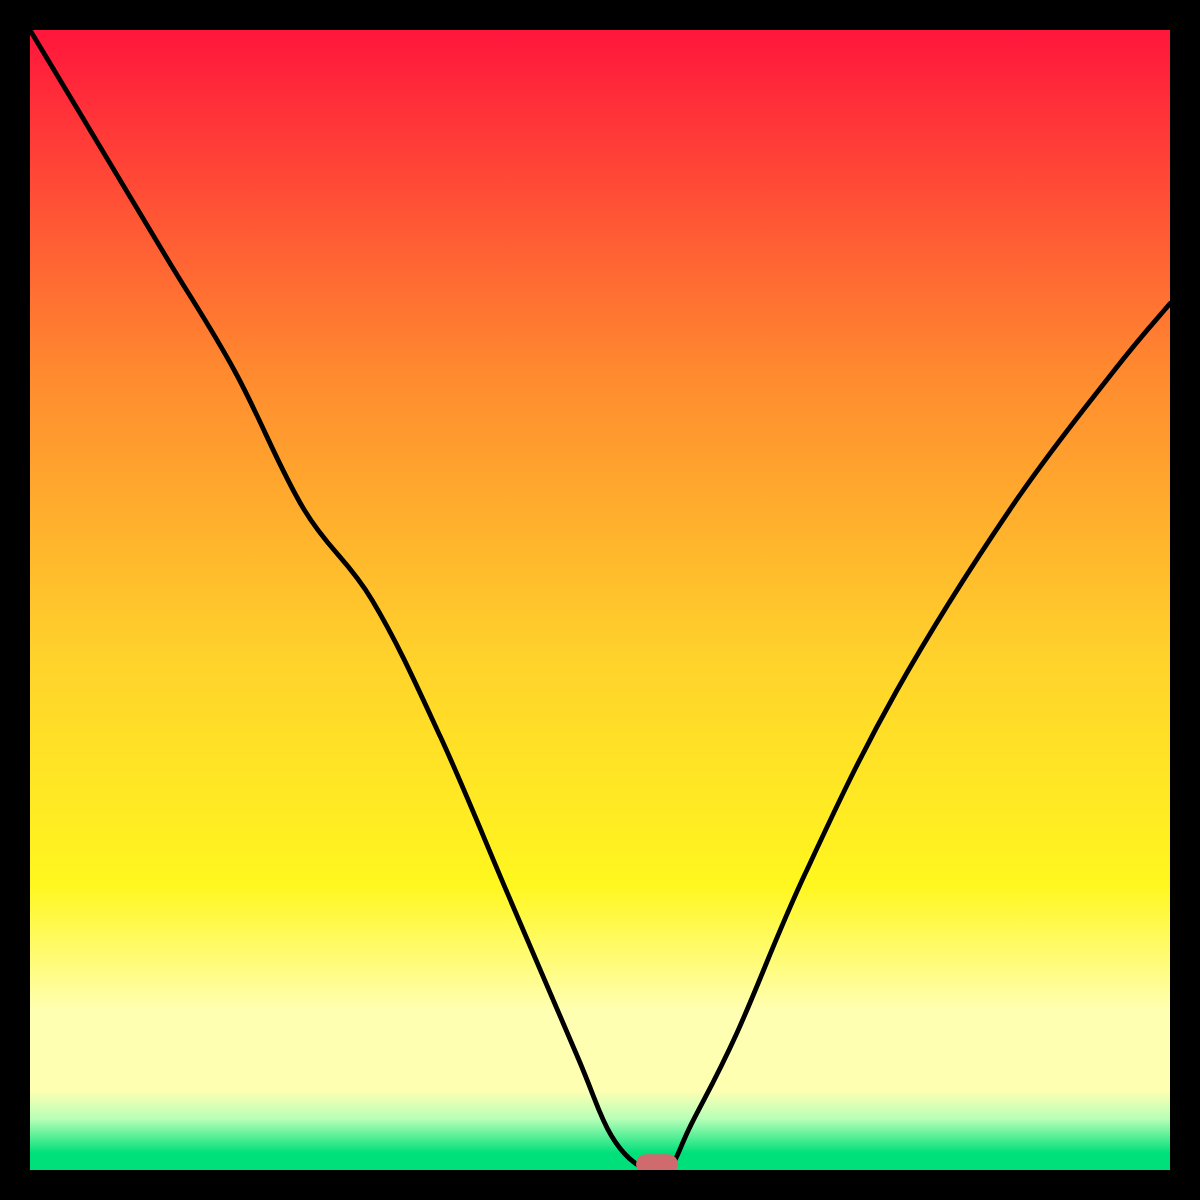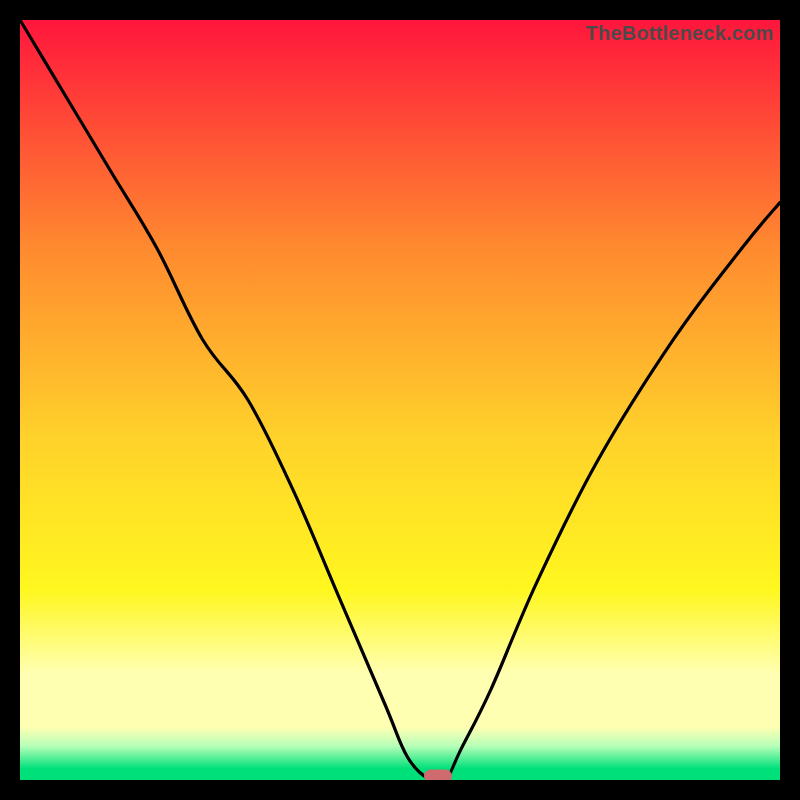--- a/index.html
+++ b/index.html
@@ -76,21 +76,20 @@
             <stop offset="86.00%" stop-color="#ffffb2"></stop>
             <stop offset="93.00%" stop-color="#ffffb2"></stop>
             <stop offset="95.50%" stop-color="#b8ffb8"></stop>
             <stop offset="98.50%" stop-color="#00e07a"></stop>
             <stop offset="100.00%" stop-color="#00e07a"></stop>
           </linearGradient>
       </defs>
       <rect x="0" y="0" width="760" height="760" fill="url(#bg-grad)"></rect>
     </svg>
 
-    <div class="watermark">TheBottleneck.com</div>
 
     <svg class="curve" viewBox="0 0 760 760" preserveAspectRatio="none">
       <path id="curve-path" d="M 0.00 0.00 C 8.36 13.93, 28.88 48.13, 45.60 76.00 C 62.32 103.87, 74.48 124.13, 91.20 152.00 C 107.92 179.87, 120.08 197.35, 136.80 228.00 C 153.52 258.65, 165.68 291.33, 182.40 319.20 C 199.12 347.07, 211.28 352.13, 228.00 380.00 C 244.72 407.87, 256.88 434.97, 273.60 471.20 C 290.32 507.43, 302.48 538.59, 319.20 577.60 C 335.92 616.61, 352.26 654.74, 364.80 684.00 C 377.34 713.26, 379.24 723.27, 387.60 737.20 C 395.96 751.13, 403.43 755.82, 410.40 760.00 C 417.37 764.18, 420.03 765.57, 425.60 760.00 C 431.17 754.43, 432.44 746.32, 440.80 729.60 C 449.16 712.88, 457.27 699.45, 471.20 668.80 C 485.13 638.15, 497.29 604.20, 516.80 562.40 C 536.31 520.60, 552.52 485.39, 577.60 440.80 C 602.68 396.21, 627.13 358.21, 653.60 319.20 C 680.07 280.19, 702.49 253.08, 722.00 228.00 C 741.51 202.92, 753.03 190.76, 760.00 182.40" fill="none" stroke-width="3.2" stroke-linecap="round" stroke-linejoin="round" stroke="#000000"></path>
     </svg>
 
     <div class="minimum-marker" style="left: 418px; top: 756.2px; background: rgb(207, 106, 111);"></div>
 
   </div>
 </div>
 

